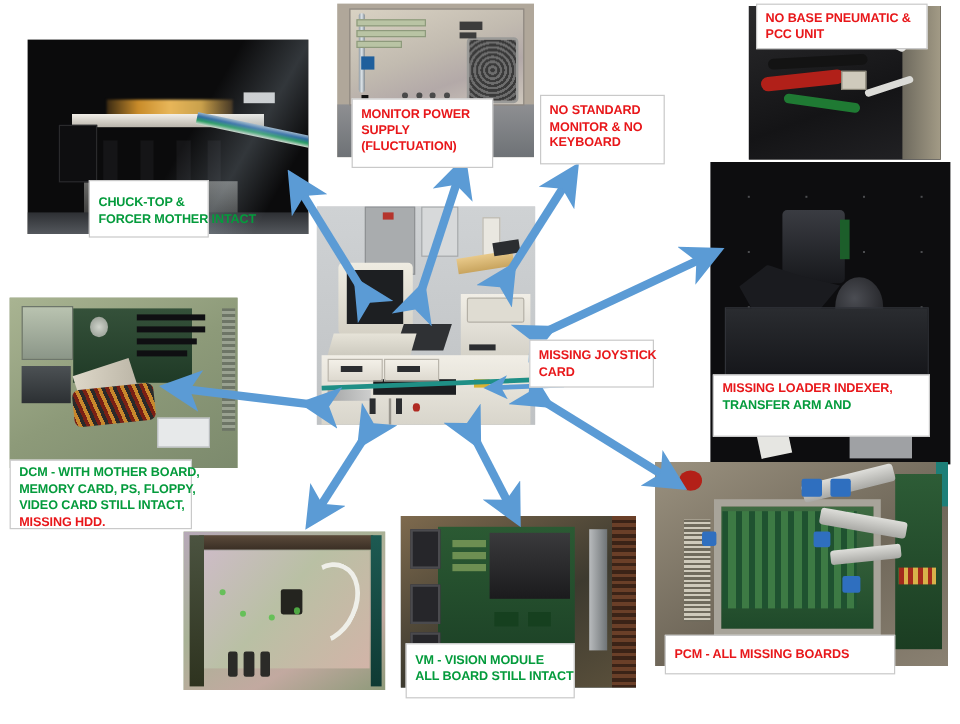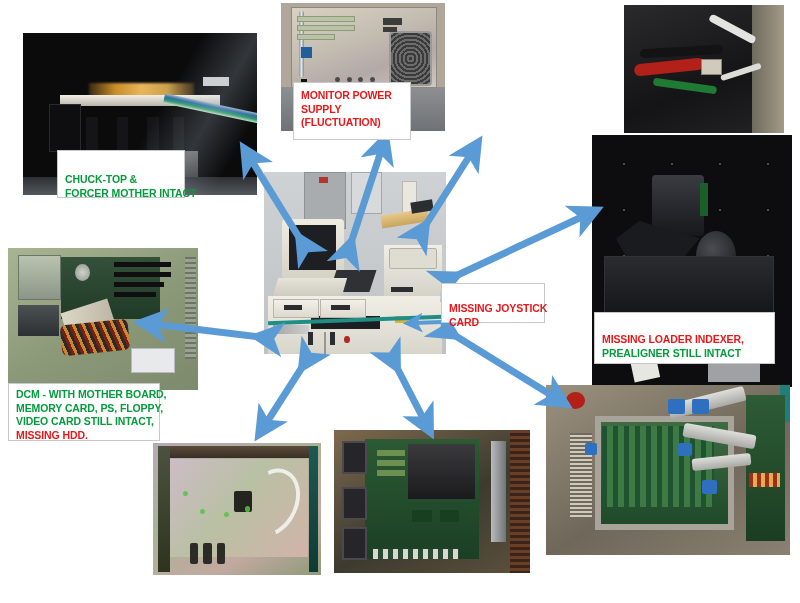--- a/index.html
+++ b/index.html
@@ -353,46 +353,62 @@
       <line x1="308" y1="358" x2="265" y2="425"></line>
 
       <line x1="392" y1="358" x2="425" y2="422"></line>
 
       <line x1="446" y1="330" x2="556" y2="398"></line>
     </g>
 
     <line x1="470" y1="321" x2="414" y2="323" stroke="#5B9BD5" stroke-width="4" fill="none" marker-end="url(#ah)"></line>
   </svg>
 
-  <div class="label" style="left:57px;top:150px;width:128px;height:48px;padding-top:22px;">
+  <div class="label" style="left:74px;top:150px;width:100px;height:48px;padding-top:12px;">
     <span class="ln green">CHUCK-TOP &amp;</span>
     <span class="ln green">FORCER MOTHER INTACT</span>
   </div>
 
   <div class="label" style="left:293px;top:82px;width:118px;height:58px;padding-top:6px;">
     <span class="ln red">MONITOR POWER</span>
     <span class="ln red">SUPPLY</span>
     <span class="ln red">(FLUCTUATION)</span>
   </div>
 
-
-
-  <div class="label" style="left:594px;top:312px;width:181px;height:52px;padding-top:20px;">
+  <div class="label" style="left:450px;top:79px;width:104px;height:58px;padding-top:6px;">
+    <span class="ln red">NO STANDARD</span>
+    <span class="ln red">MONITOR &amp; NO</span>
+    <span class="ln red">KEYBOARD</span>
+  </div>
+
+  <div class="label" style="left:630px;top:3px;width:143px;height:38px;padding-top:5px;">
+    <span class="ln red">NO BASE PNEUMATIC &amp;</span>
+    <span class="ln red">PCC UNIT</span>
+  </div>
+
+  <div class="label" style="left:594px;top:312px;width:181px;height:52px;padding-top:5px;">
     <span class="ln red">MISSING LOADER INDEXER,</span>
-    <span class="ln green">PREALIGNER STILL INTACT</span>
-  </div>
-
-  <div class="label" style="left:441px;top:283px;width:104px;height:40px;padding-top:18px;">
+    <span class="ln green">TRANSFER ARM AND</span>
+  </div>
+
+  <div class="label" style="left:441px;top:283px;width:104px;height:40px;padding-top:6px;">
     <span class="ln red">MISSING JOYSTICK</span>
     <span class="ln red">CARD</span>
   </div>
 
   <div class="label" style="left:8px;top:383px;width:152px;height:58px;padding-top:4px;">
     <span class="ln green">DCM - WITH MOTHER BOARD,</span>
     <span class="ln green">MEMORY CARD, PS, FLOPPY,</span>
     <span class="ln green">VIDEO CARD STILL INTACT,</span>
     <span class="ln red">MISSING HDD.</span>
   </div>
 
 
-
+  <div class="label" style="left:338px;top:536px;width:141px;height:46px;padding-top:7px;">
+    <span class="ln green">VM - VISION MODULE</span>
+    <span class="ln green">ALL BOARD STILL INTACT</span>
+  </div>
+
+  <div class="label" style="left:554px;top:529px;width:192px;height:33px;padding-top:9px;">
+    <span class="ln red">PCM - ALL MISSING BOARDS</span>
+  </div>
 
 </div>
 
 </body></html>

